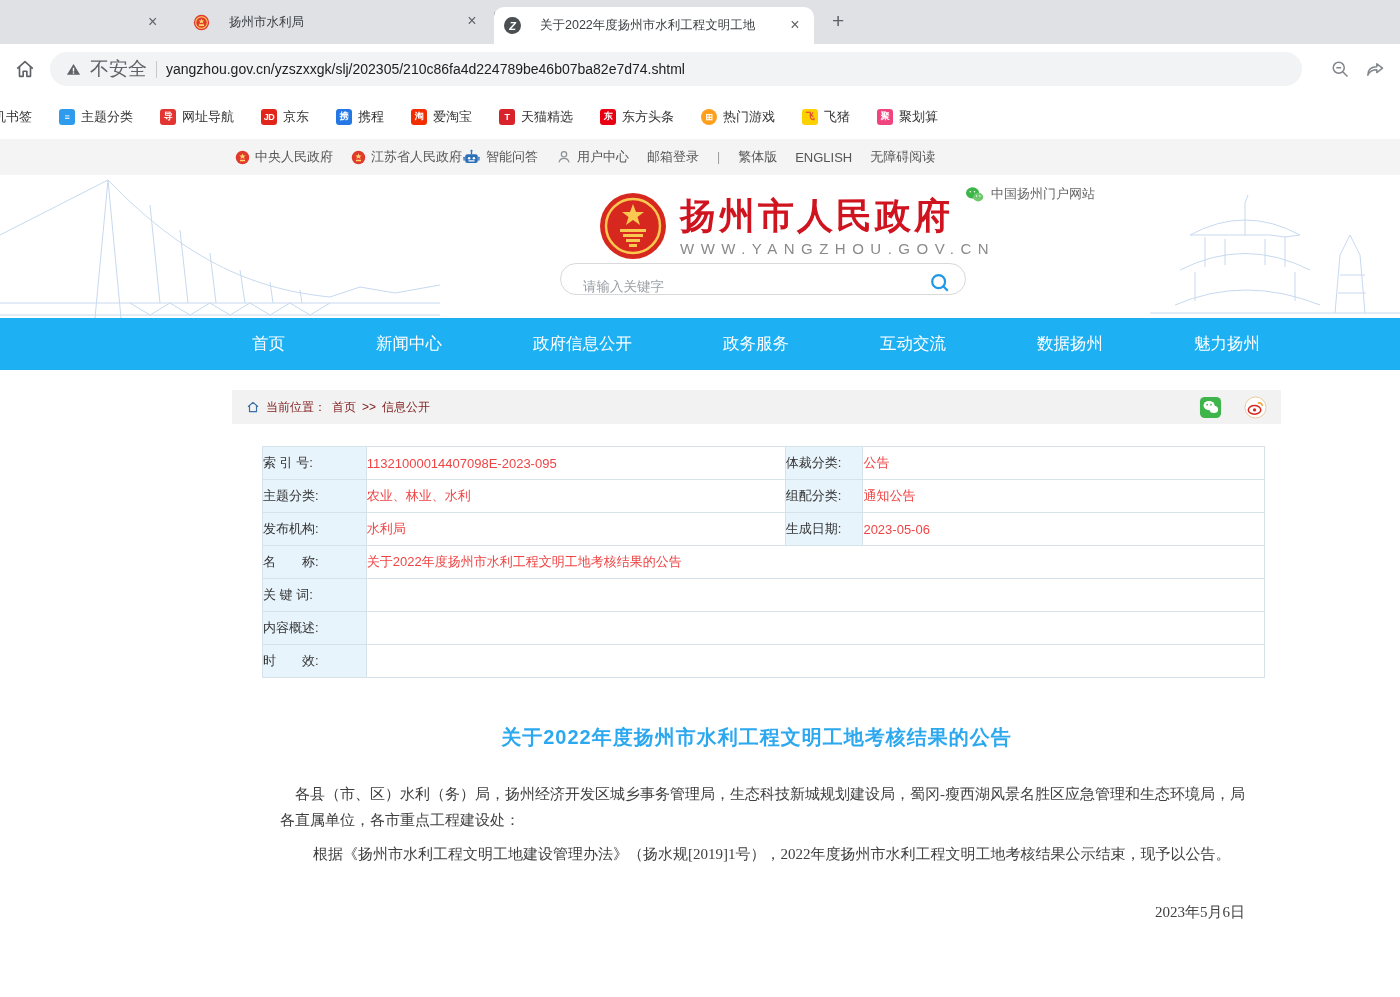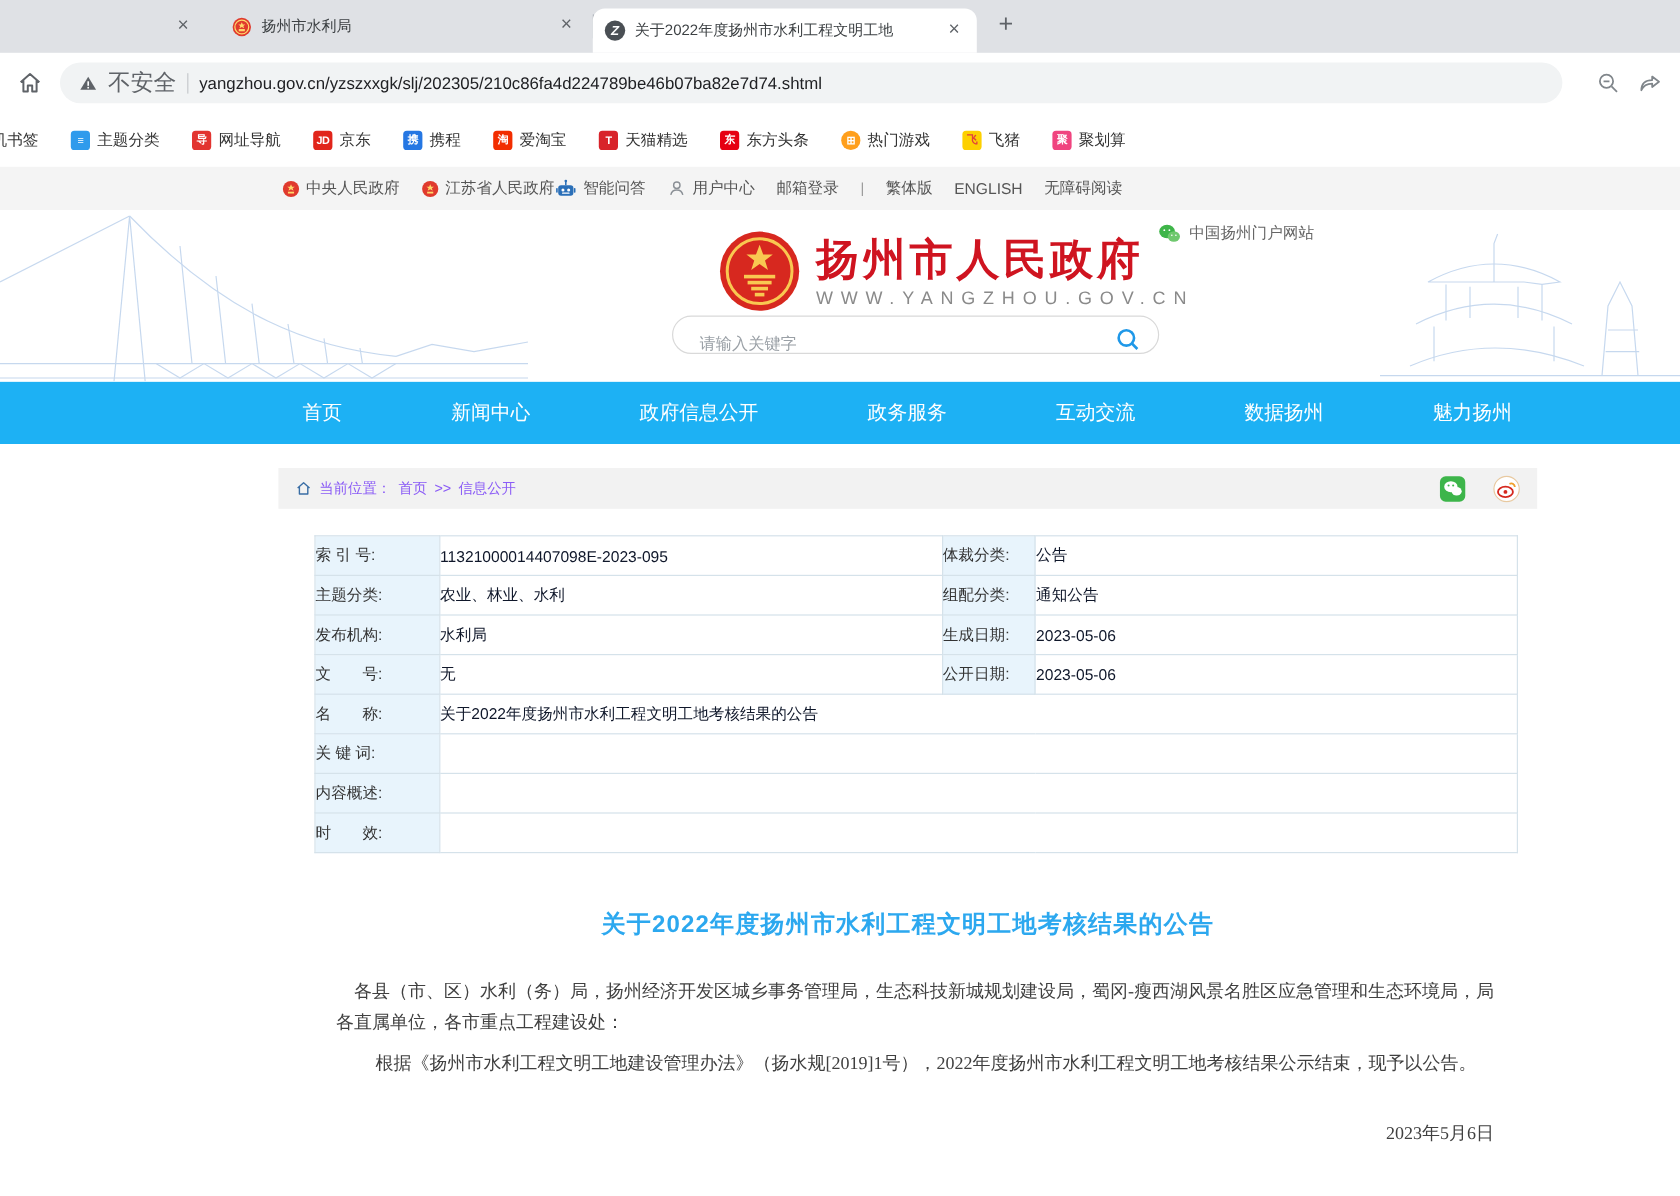--- a/index.html
+++ b/index.html
@@ -1,21 +1,21 @@
 <!DOCTYPE html>
 <html><head>
 <meta charset="utf-8">
 <style>
   html,body{margin:0;padding:0;width:1400px;height:997px;overflow:hidden;background:#fff;
     font-family:"Liberation Sans",sans-serif;}
   .screen{position:relative;width:1400px;height:997px;}
 
   
   .tabbar{position:relative;height:44px;background:#dfe1e5;}
-  .tab{position:absolute;display:flex;align-items:center;gap:8px;padding:0 10px;box-sizing:border-box;}
+  .tab{position:absolute;display:flex;align-items:center;gap:19px;padding:0 10px;box-sizing:border-box;}
   .tab-inactive{left:183px;top:0;width:308px;height:44px;}
   .tab-inactive:after{content:"";position:absolute;right:-4px;top:12px;height:20px;width:1px;background:#aeb3b9;}
   .tab-active{left:494px;top:7px;width:320px;height:37px;background:#fff;border-radius:10px 10px 0 0;}
   .tab-title{font-size:12.5px;color:#3c4043;white-space:nowrap;overflow:hidden;flex:1;}
   .tab-close{color:#5f6368;font-size:16px;line-height:16px;width:18px;height:18px;text-align:center;border-radius:50%;cursor:pointer;flex:0 0 auto;}
   .lone-close{position:absolute;left:148px;top:13px;font-size:16px;color:#5f6368;}
   .newtab{position:absolute;left:832px;top:9px;font-size:21px;color:#5f6368;}
   .fav{width:17px;height:17px;border-radius:50%;flex:0 0 auto;display:flex;align-items:center;justify-content:center;}
   .fav-dark{background:#4a4f54;color:#fff;font-size:11px;font-weight:bold;font-style:italic;}
 
@@ -54,28 +54,28 @@
   .search .mag{margin-right:14px;cursor:pointer;display:flex;}
 
   
   .mainnav{height:52px;background:#1db1f4;}
   .mainnav-in{margin-left:252px;width:1008px;height:52px;display:flex;align-items:center;justify-content:space-between;}
   .nav-item{color:#fff;font-size:16.5px;cursor:pointer;white-space:nowrap;}
 
   
   .container{margin-left:232px;width:1049px;}
   .crumbbar{margin-top:20px;height:34px;background:#f2f2f2;display:flex;align-items:center;padding:0 14px;box-sizing:border-box;
-    font-size:12px;color:#8b5cf6;gap:6px;}
+    font-size:12px;color:#7f1d1d;gap:6px;}
   .crumb-right{margin-left:auto;display:flex;align-items:center;gap:22px;}
 
   table.meta{border-collapse:collapse;margin:22px 16px 0 30px;table-layout:fixed;}
   table.meta td{border:1px solid #d5e2ea;height:32px;font-size:13px;padding:0;vertical-align:middle;}
   td.lbl{background:#e8f4fc;color:#333;padding-left:24px;width:103px;margin-left:40px;}
   td.lbl2{width:77px;padding-left:17px;}
-  td.val{color:#0f172a;padding-left:15px;}
+  td.val{color:#ef4444;padding-left:15px;}
 
   .art-title{margin-top:46px;text-align:center;color:#2ca8ef;font-size:20px;font-weight:bold;letter-spacing:1px;}
   .art-body{font-family:"Liberation Serif","DejaVu Serif",serif;color:#404040;font-size:15px;line-height:26px;
     padding:0 36px 0 48px;}
   .p1{margin-top:30px;text-indent:1em;}
   .p2{margin-top:8px;text-indent:2.2em;}
   .art-date{margin-top:32px;text-align:right;}
 </style>
 </head>
 <body>
@@ -364,26 +364,20 @@
         <td class="lbl lbl2">组配分类:</td>
         <td class="val">通知公告</td>
       </tr>
       <tr>
         <td class="lbl">发布机构:</td>
         <td class="val">水利局</td>
         <td class="lbl lbl2">生成日期:</td>
         <td class="val">2023-05-06</td>
       </tr>
       <tr>
-        <td class="lbl">文　　号:</td>
-        <td class="val">无</td>
-        <td class="lbl lbl2">公开日期:</td>
-        <td class="val">2023-05-06</td>
-      </tr>
-      <tr>
         <td class="lbl">名　　称:</td>
         <td class="val" colspan="3">关于2022年度扬州市水利工程文明工地考核结果的公告</td>
       </tr>
       <tr>
         <td class="lbl">关 键 词:</td>
         <td class="val" colspan="3"></td>
       </tr>
       <tr>
         <td class="lbl">内容概述:</td>
         <td class="val" colspan="3"></td>

